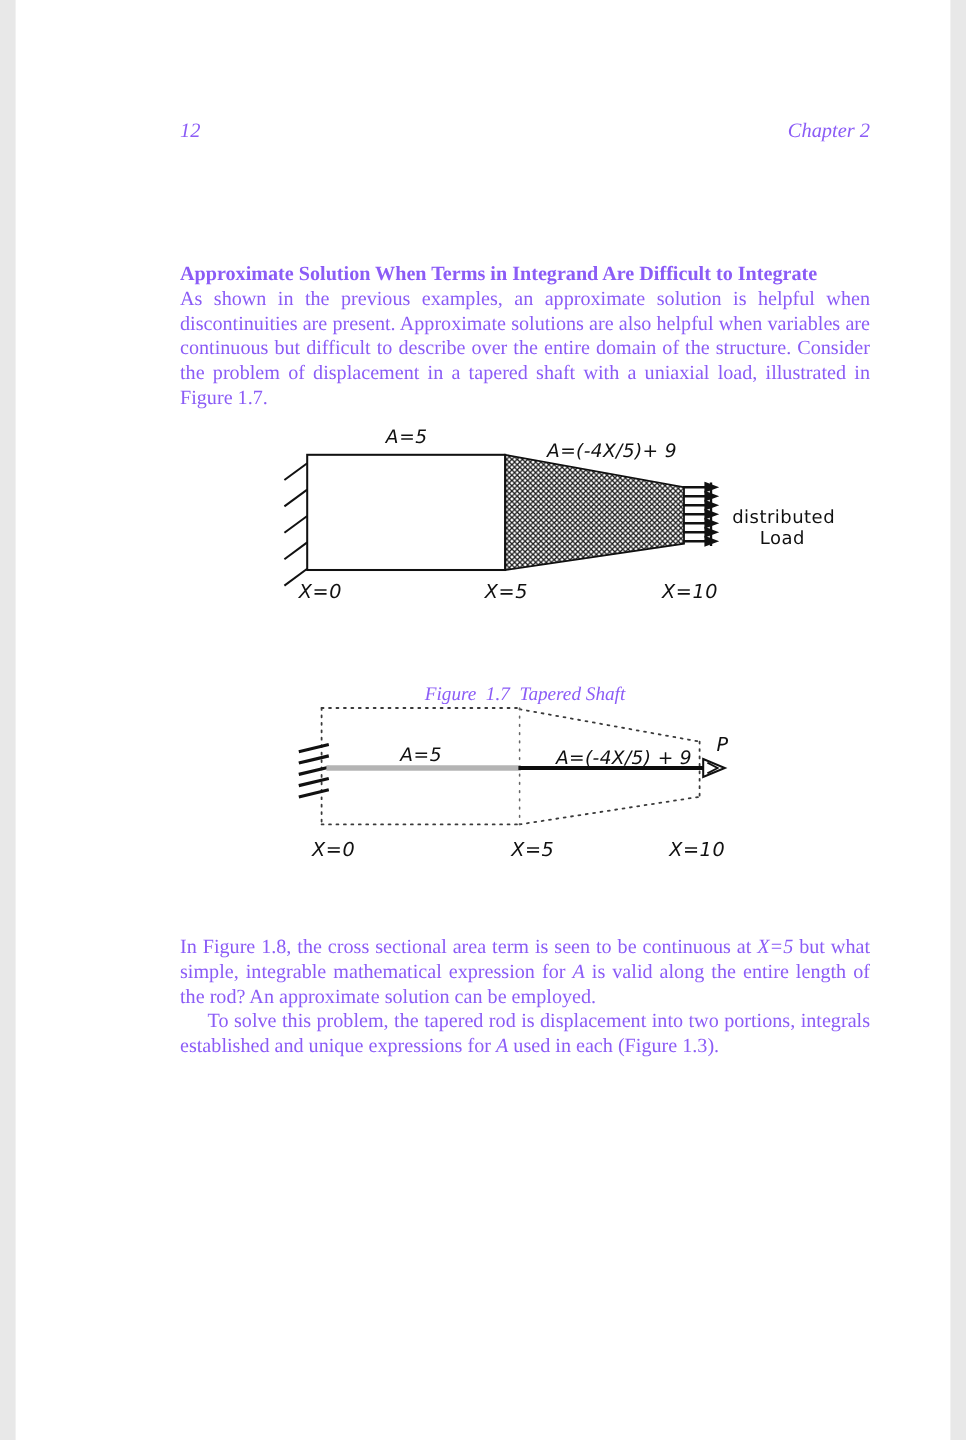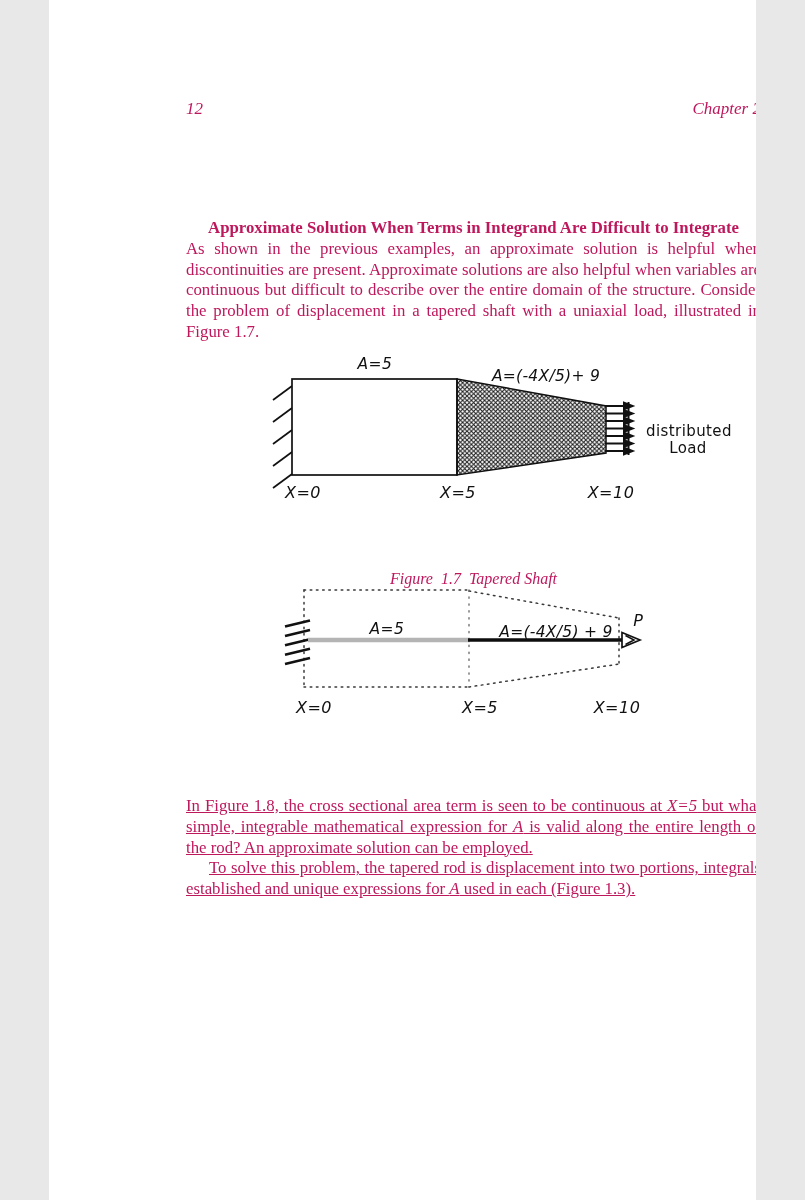--- a/index.html
+++ b/index.html
@@ -1,36 +1,36 @@
 <!DOCTYPE html>
 <html><head>
 <meta charset="utf-8">
 <style>
   html,body { margin:0; padding:0; background:#e8e8e8; }
   .page {
-    position:relative; width:707px; height:1200px; margin:0 auto;
-    background:#ffffff; overflow:hidden; color:#be185d;
+    position:relative; width:779px; height:1200px; margin:0 auto;
+    background:#ffffff; overflow:hidden; color:#8b5cf6;
     font-family:"Liberation Serif", serif;
   }
   .abs { position:absolute; }
   .header-row {
     left:137px; top:99px; width:575px;
     display:flex; justify-content:space-between;
     font-style:italic; font-size:17px;
   }
   .bodytext {
     left:137px; width:575px;
     font-size:16.8px; line-height:20.8px;
     text-align:justify;
   }
   .bodytext p { margin:0; }
   .indent { text-indent:23px; }
   .section-heading {
     font-weight:bold; font-size:16.8px; line-height:20.8px;
-    white-space:nowrap; text-align:center;
+    white-space:nowrap; text-align:left;
   }
   .var { font-style:italic; }
   .caption {
     left:137px; width:575px; text-align:center;
     font-style:italic; font-size:16px; white-space:pre;margin-top:44px;
   }
   .figlabel { font-family:"DejaVu Sans", sans-serif; font-style:italic; }
   .figtext  { font-family:"DejaVu Sans", sans-serif; }
   svg text { fill:#111; }
 </style>
@@ -130,18 +130,18 @@
 
     <text class="figlabel" x="338" y="634" font-size="15.5" text-anchor="middle" letter-spacing="0.5">A=5</text>
     <text class="figlabel" x="507" y="637" font-size="15.5" text-anchor="middle" letter-spacing="0.3">A=(-4X/5) + 9</text>
     <text class="figlabel" x="589" y="626" font-size="16" text-anchor="middle">P</text>
     <text class="figlabel" x="265" y="713" font-size="16" text-anchor="middle" letter-spacing="0.5">X=0</text>
     <text class="figlabel" x="431" y="713" font-size="16" text-anchor="middle" letter-spacing="0.5">X=5</text>
     <text class="figlabel" x="568" y="713" font-size="16" text-anchor="middle" letter-spacing="0.5">X=10</text>
   </svg>
 
 
-  <div class="abs bodytext" style="top:796px;text-decoration:underline;">
+  <div class="abs bodytext" style="top:779px;">
     <p><span>In Figure 1.8, the cross sectional area term is seen to be continuous at </span><span class="var">X=5</span><span> but what simple, integrable mathematical expression for </span><span class="var">A</span><span> is valid along the entire length of the rod? An approximate solution can be employed.</span></p>
     <p class="indent"><span>To solve this problem, the tapered rod is displacement into two portions, integrals established and unique expressions for </span><span class="var">A</span><span> used in each (Figure 1.3).</span></p>
   </div>
 
 </div>
 
 </body></html>

